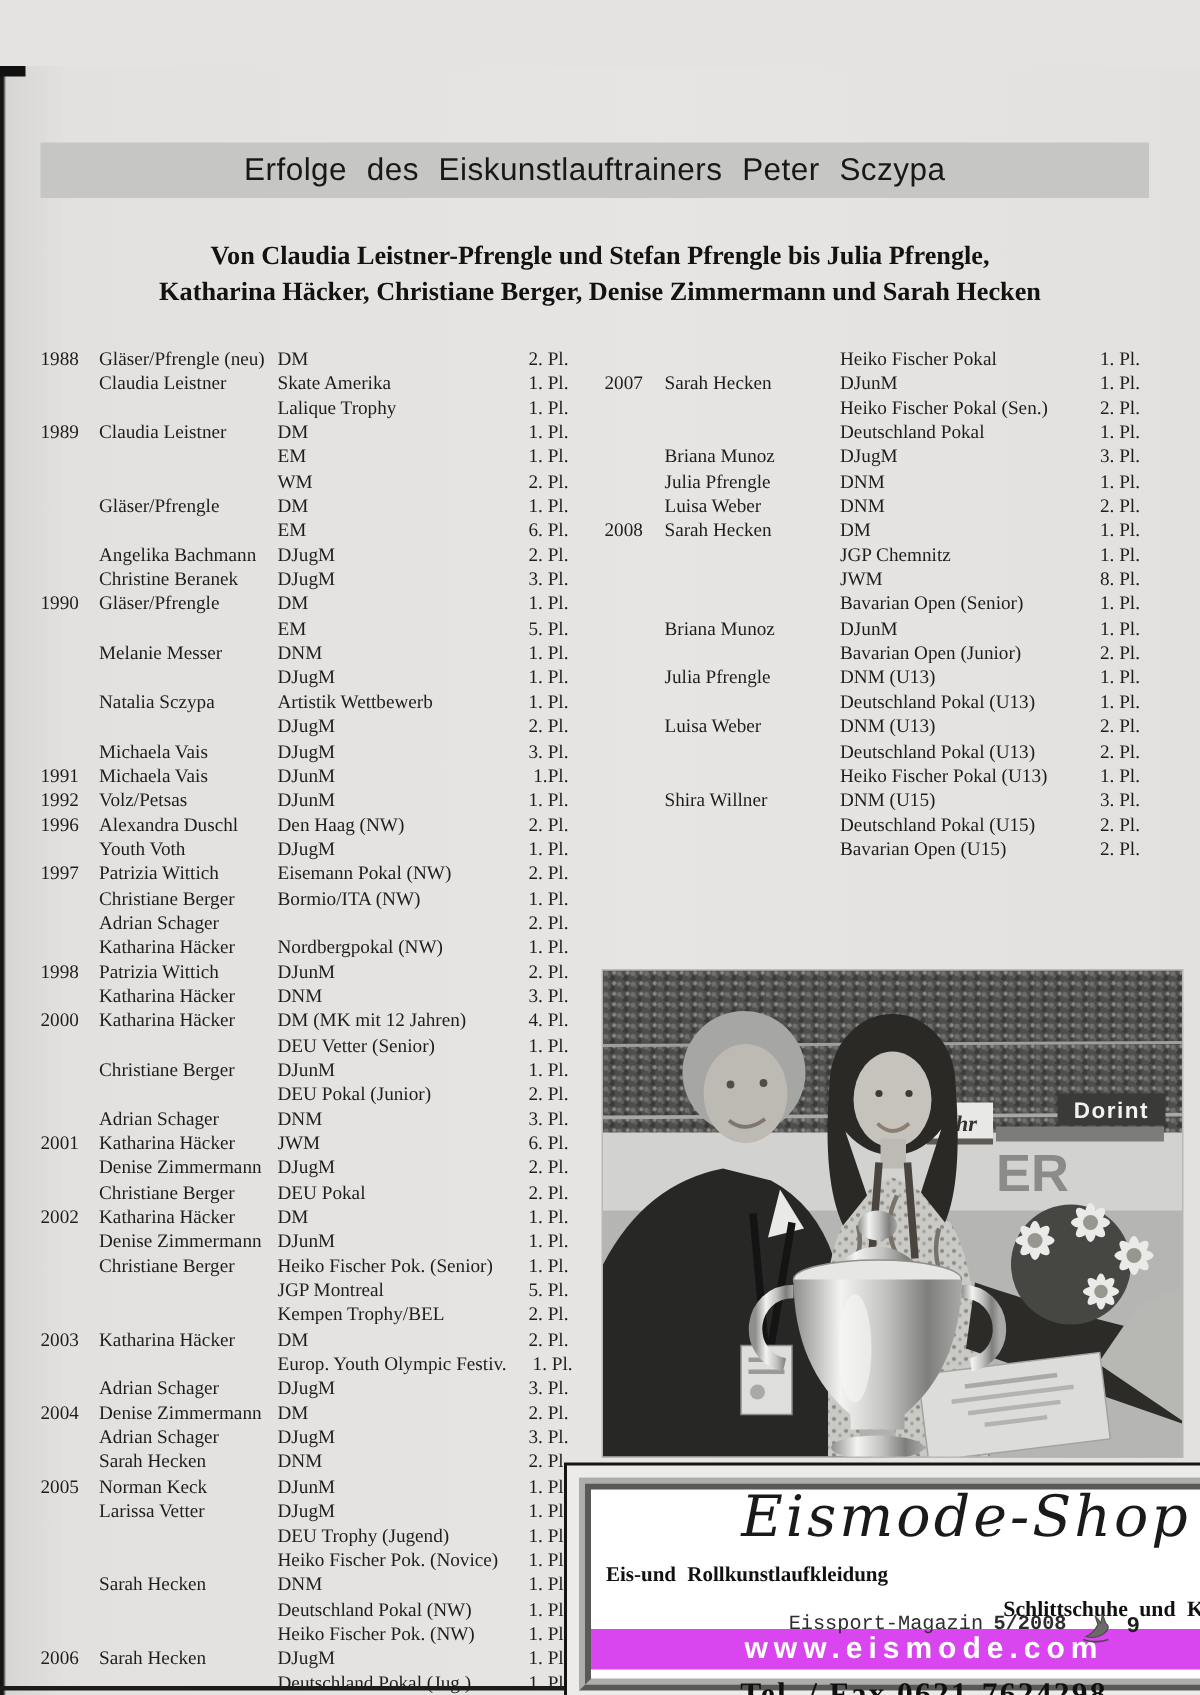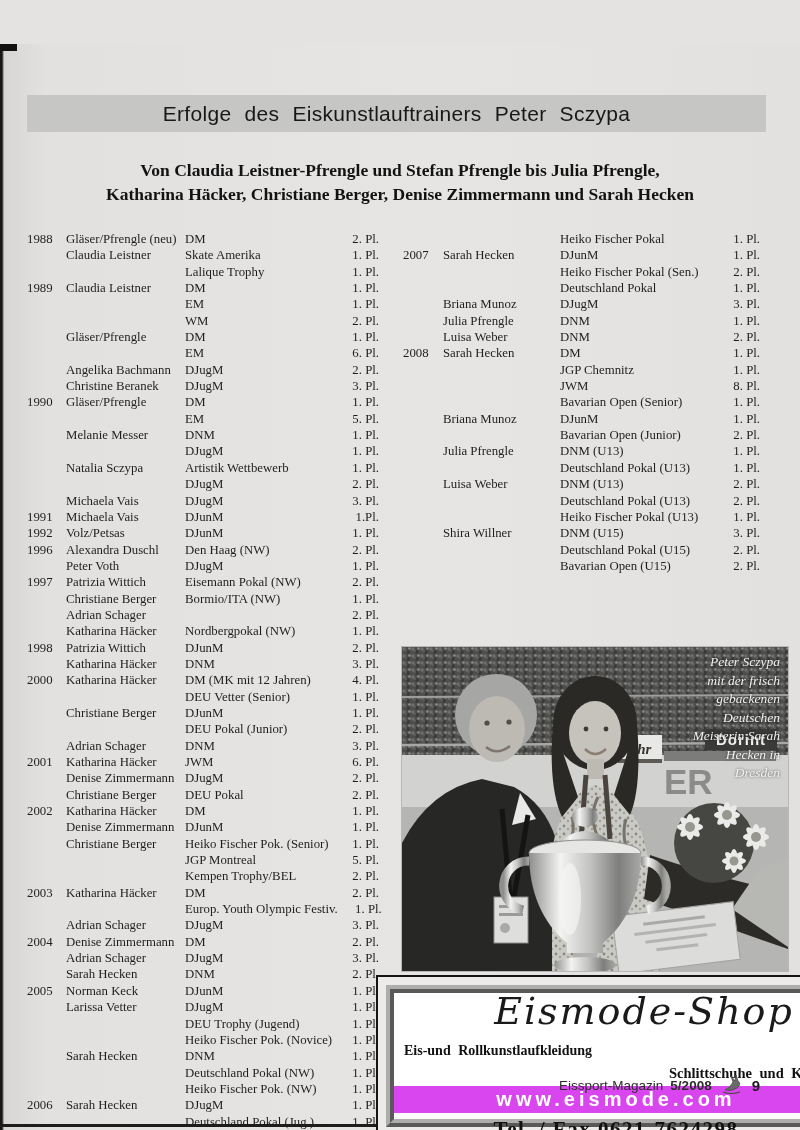--- a/index.html
+++ b/index.html
@@ -52,21 +52,21 @@
   .ad-sub-right { position:absolute; right:8px; top:72px; font-weight:bold; font-size:14.5px;
                   word-spacing:4px; color:#111; }
   .ad-urlbar { position:absolute; left:0; right:0; top:93px; height:27px; background:#d946ef;
                display:flex; align-items:center; justify-content:center;
                font-family:"Liberation Sans",sans-serif; font-weight:bold; font-size:20px;
                letter-spacing:4px; color:#ffffff; }
   .ad-phone { position:absolute; left:0; right:0; top:124px; text-align:center; font-weight:bold;
               font-size:21px; letter-spacing:1.5px; color:#111; }
 
   .footer { position:absolute; top:1032px; right:40px; height:18px; display:flex;
-            align-items:center; gap:7px; font-family:Liberation Sans, sans-serif;
+            gap:7px; font-family:Liberation Mono, monospace;
             font-size:13.5px; color:#2d2d2d; }
   .footer .bold { font-weight:bold; }
   .footer .pagenum { font-weight:bold; font-size:15px; color:#1d1d1d; }
 </style>
 </head>
 <body>
 
 <div class="page">
   <div class="edge-left"></div>
   <div class="edge-bottom"></div>
@@ -197,21 +197,21 @@
         <span class="c-place">1. Pl.</span>
       </div>
       <div class="row">
         <span class="c-year">1996</span>
         <span class="c-name">Alexandra Duschl</span>
         <span class="c-event">Den Haag (NW)</span>
         <span class="c-place">2. Pl.</span>
       </div>
       <div class="row">
         <span class="c-year"></span>
-        <span class="c-name">Peter Voth</span>
+        <span class="c-name">Youth Voth</span>
         <span class="c-event">DJugM</span>
         <span class="c-place">1. Pl.</span>
       </div>
       <div class="row">
         <span class="c-year">1997</span>
         <span class="c-name">Patrizia Wittich</span>
         <span class="c-event">Eisemann Pokal (NW)</span>
         <span class="c-place">2. Pl.</span>
       </div>
       <div class="row">
@@ -655,29 +655,20 @@
         <path d="M150,202 Q183,166 216,202 Z" fill="url(#silv)"></path>
         <ellipse cx="183" cy="206" rx="56" ry="13" fill="#e6e6e4" stroke="#8f8f8d"></ellipse>
         <path d="M127,206 C127,246 141,276 165,296 L165,306 L201,306 L201,296 C225,276 239,246 239,206 Z" fill="url(#silv)"></path>
         <ellipse cx="168" cy="252" rx="11" ry="36" fill="#f6f6f4" opacity="0.65"></ellipse>
         <path d="M127,214 C97,214 92,256 121,263" stroke="url(#silv)" stroke-width="9" fill="none"></path>
         <path d="M239,214 C269,214 274,256 245,263" stroke="url(#silv)" stroke-width="9" fill="none"></path>
         <rect x="171" y="306" width="24" height="8" fill="#b1b1af"></rect>
         <ellipse cx="183" cy="318" rx="31" ry="8" fill="url(#silv)"></ellipse>
       </g>
     </svg>
-    <div class="caption">
-        <div>Peter Sczypa</div>
-        <div>mit der frisch</div>
-        <div>gebackenen</div>
-        <div>Deutschen</div>
-        <div>Meisterin Sarah</div>
-        <div>Hecken in</div>
-        <div>Dresden</div>
-      </div>
   </div>
 
   <div class="ad">
     <div class="ad-frame">
       <div class="ad-title">Eismode-Shop</div>
       <div class="ad-sub-left">Eis-und Rollkunstlaufkleidung</div>
       <div class="ad-sub-right">Schlittschuhe und Kufen</div>
       <div class="ad-urlbar">
         <span>www.eismode.com</span>
       </div>

